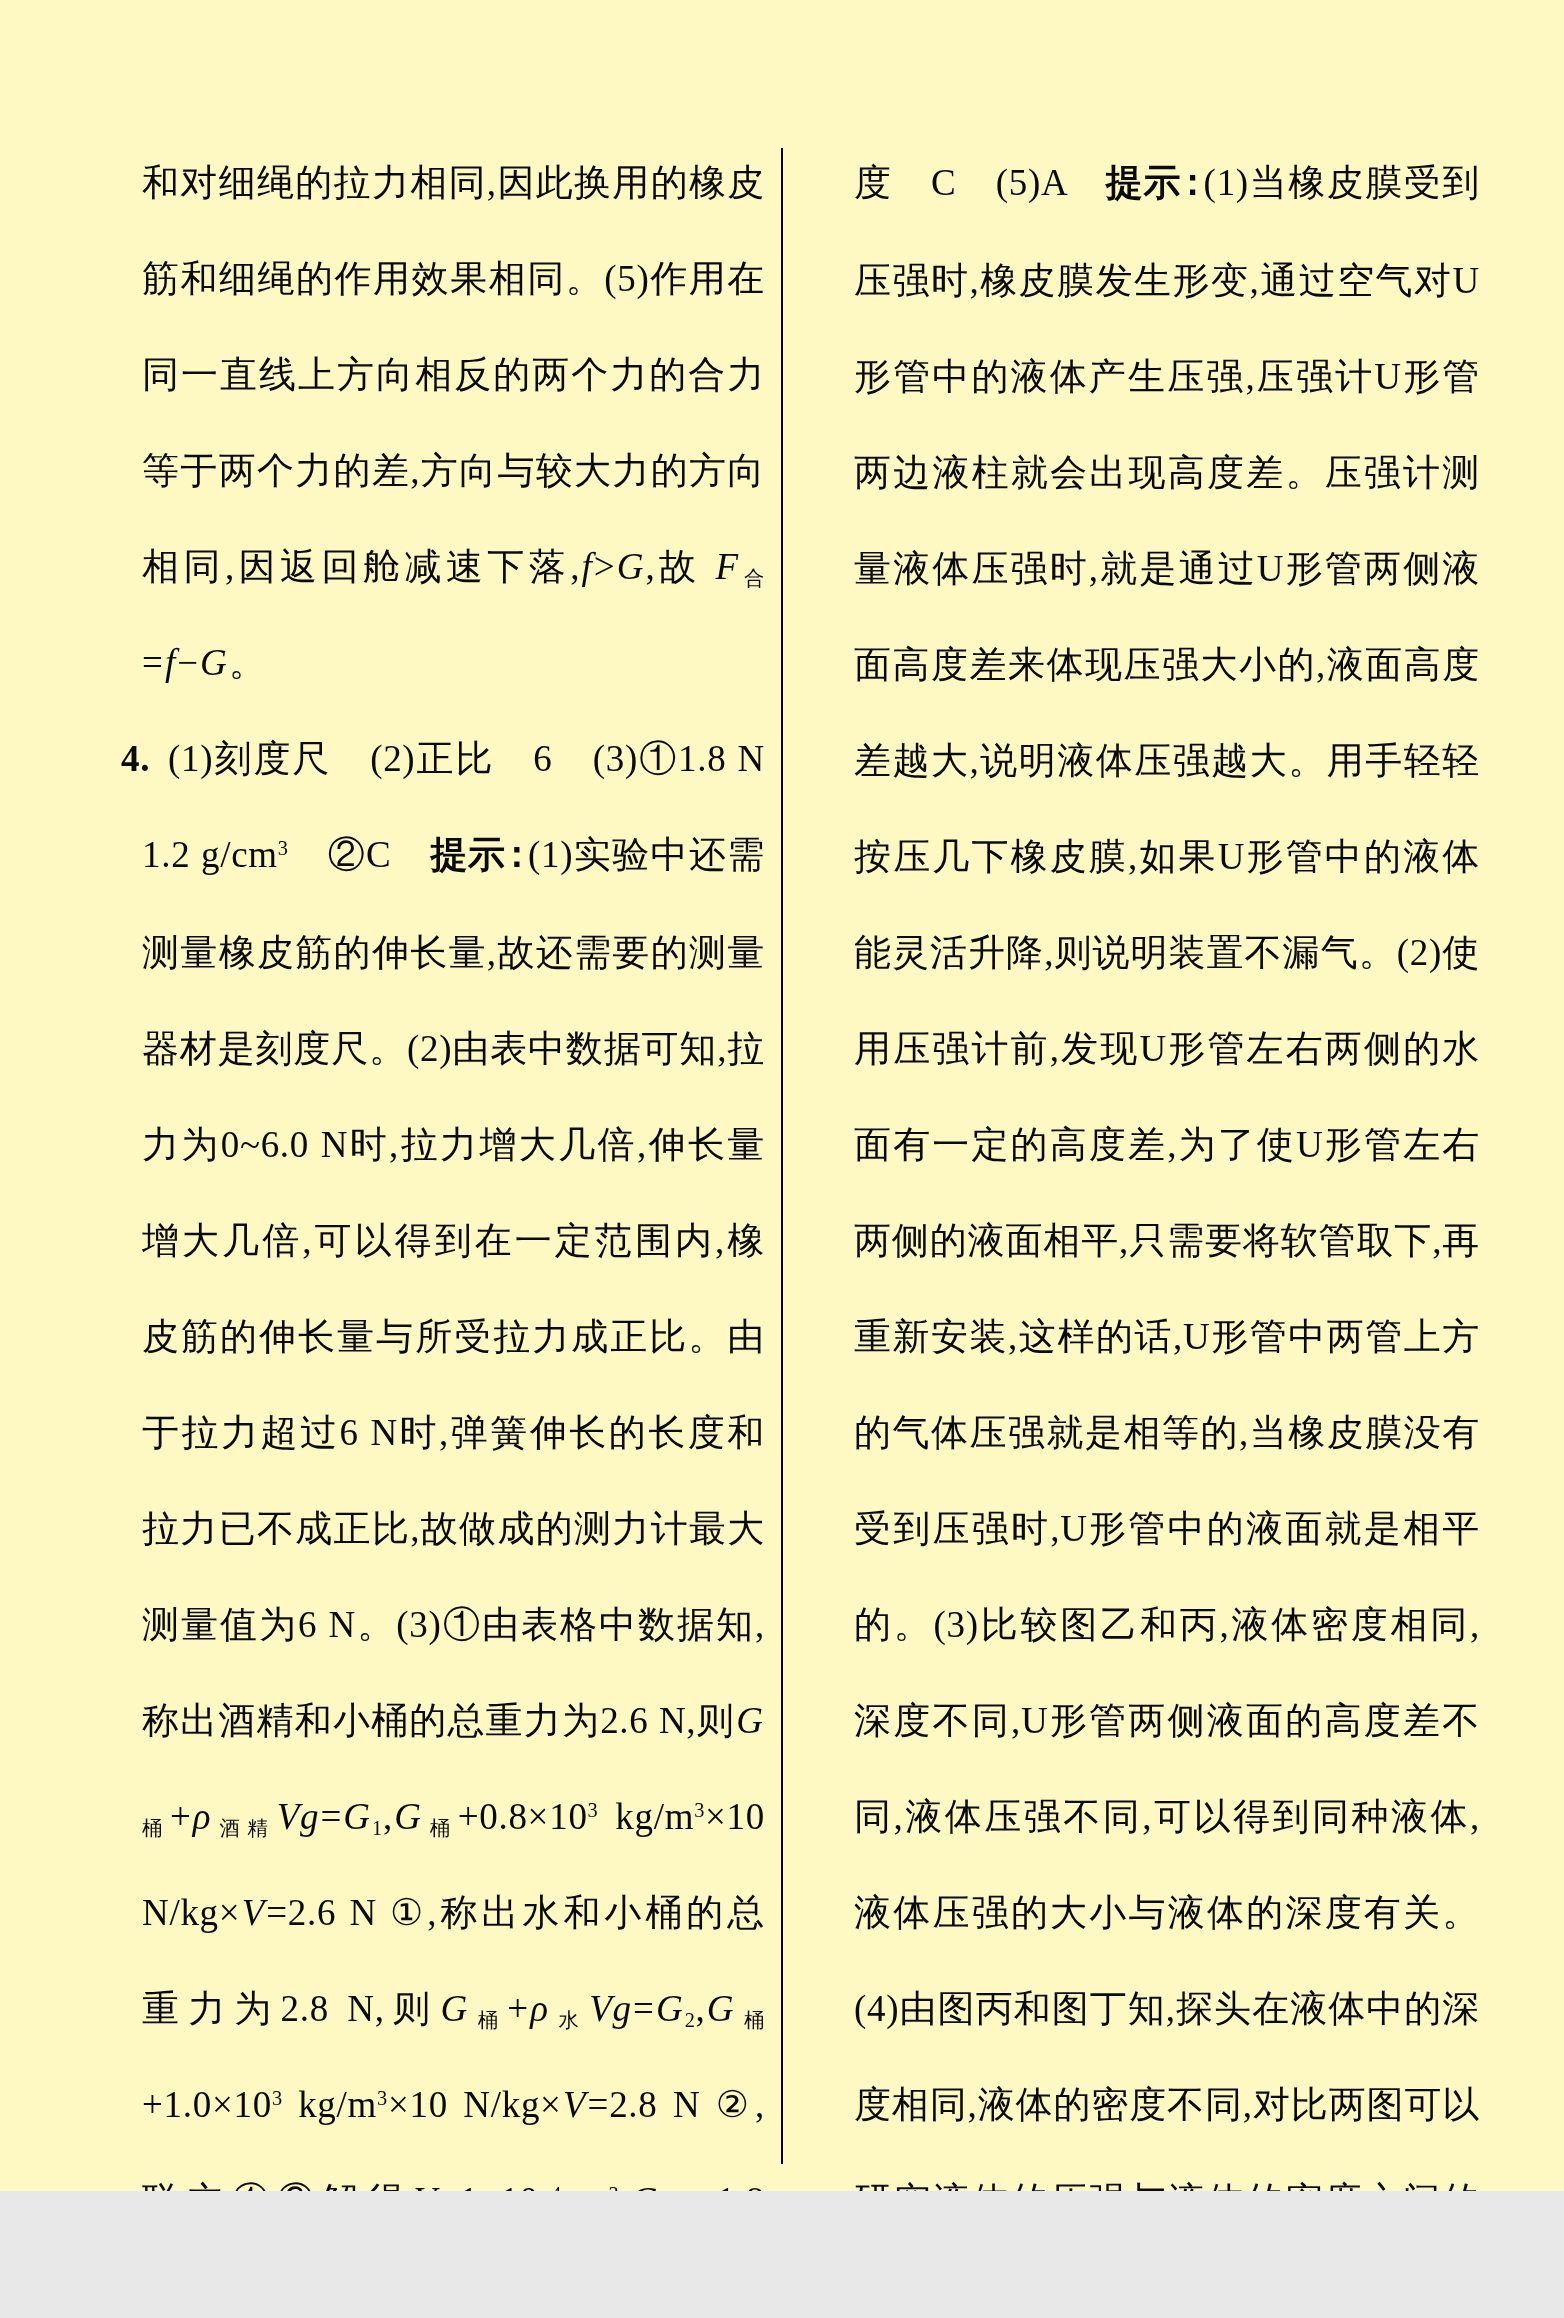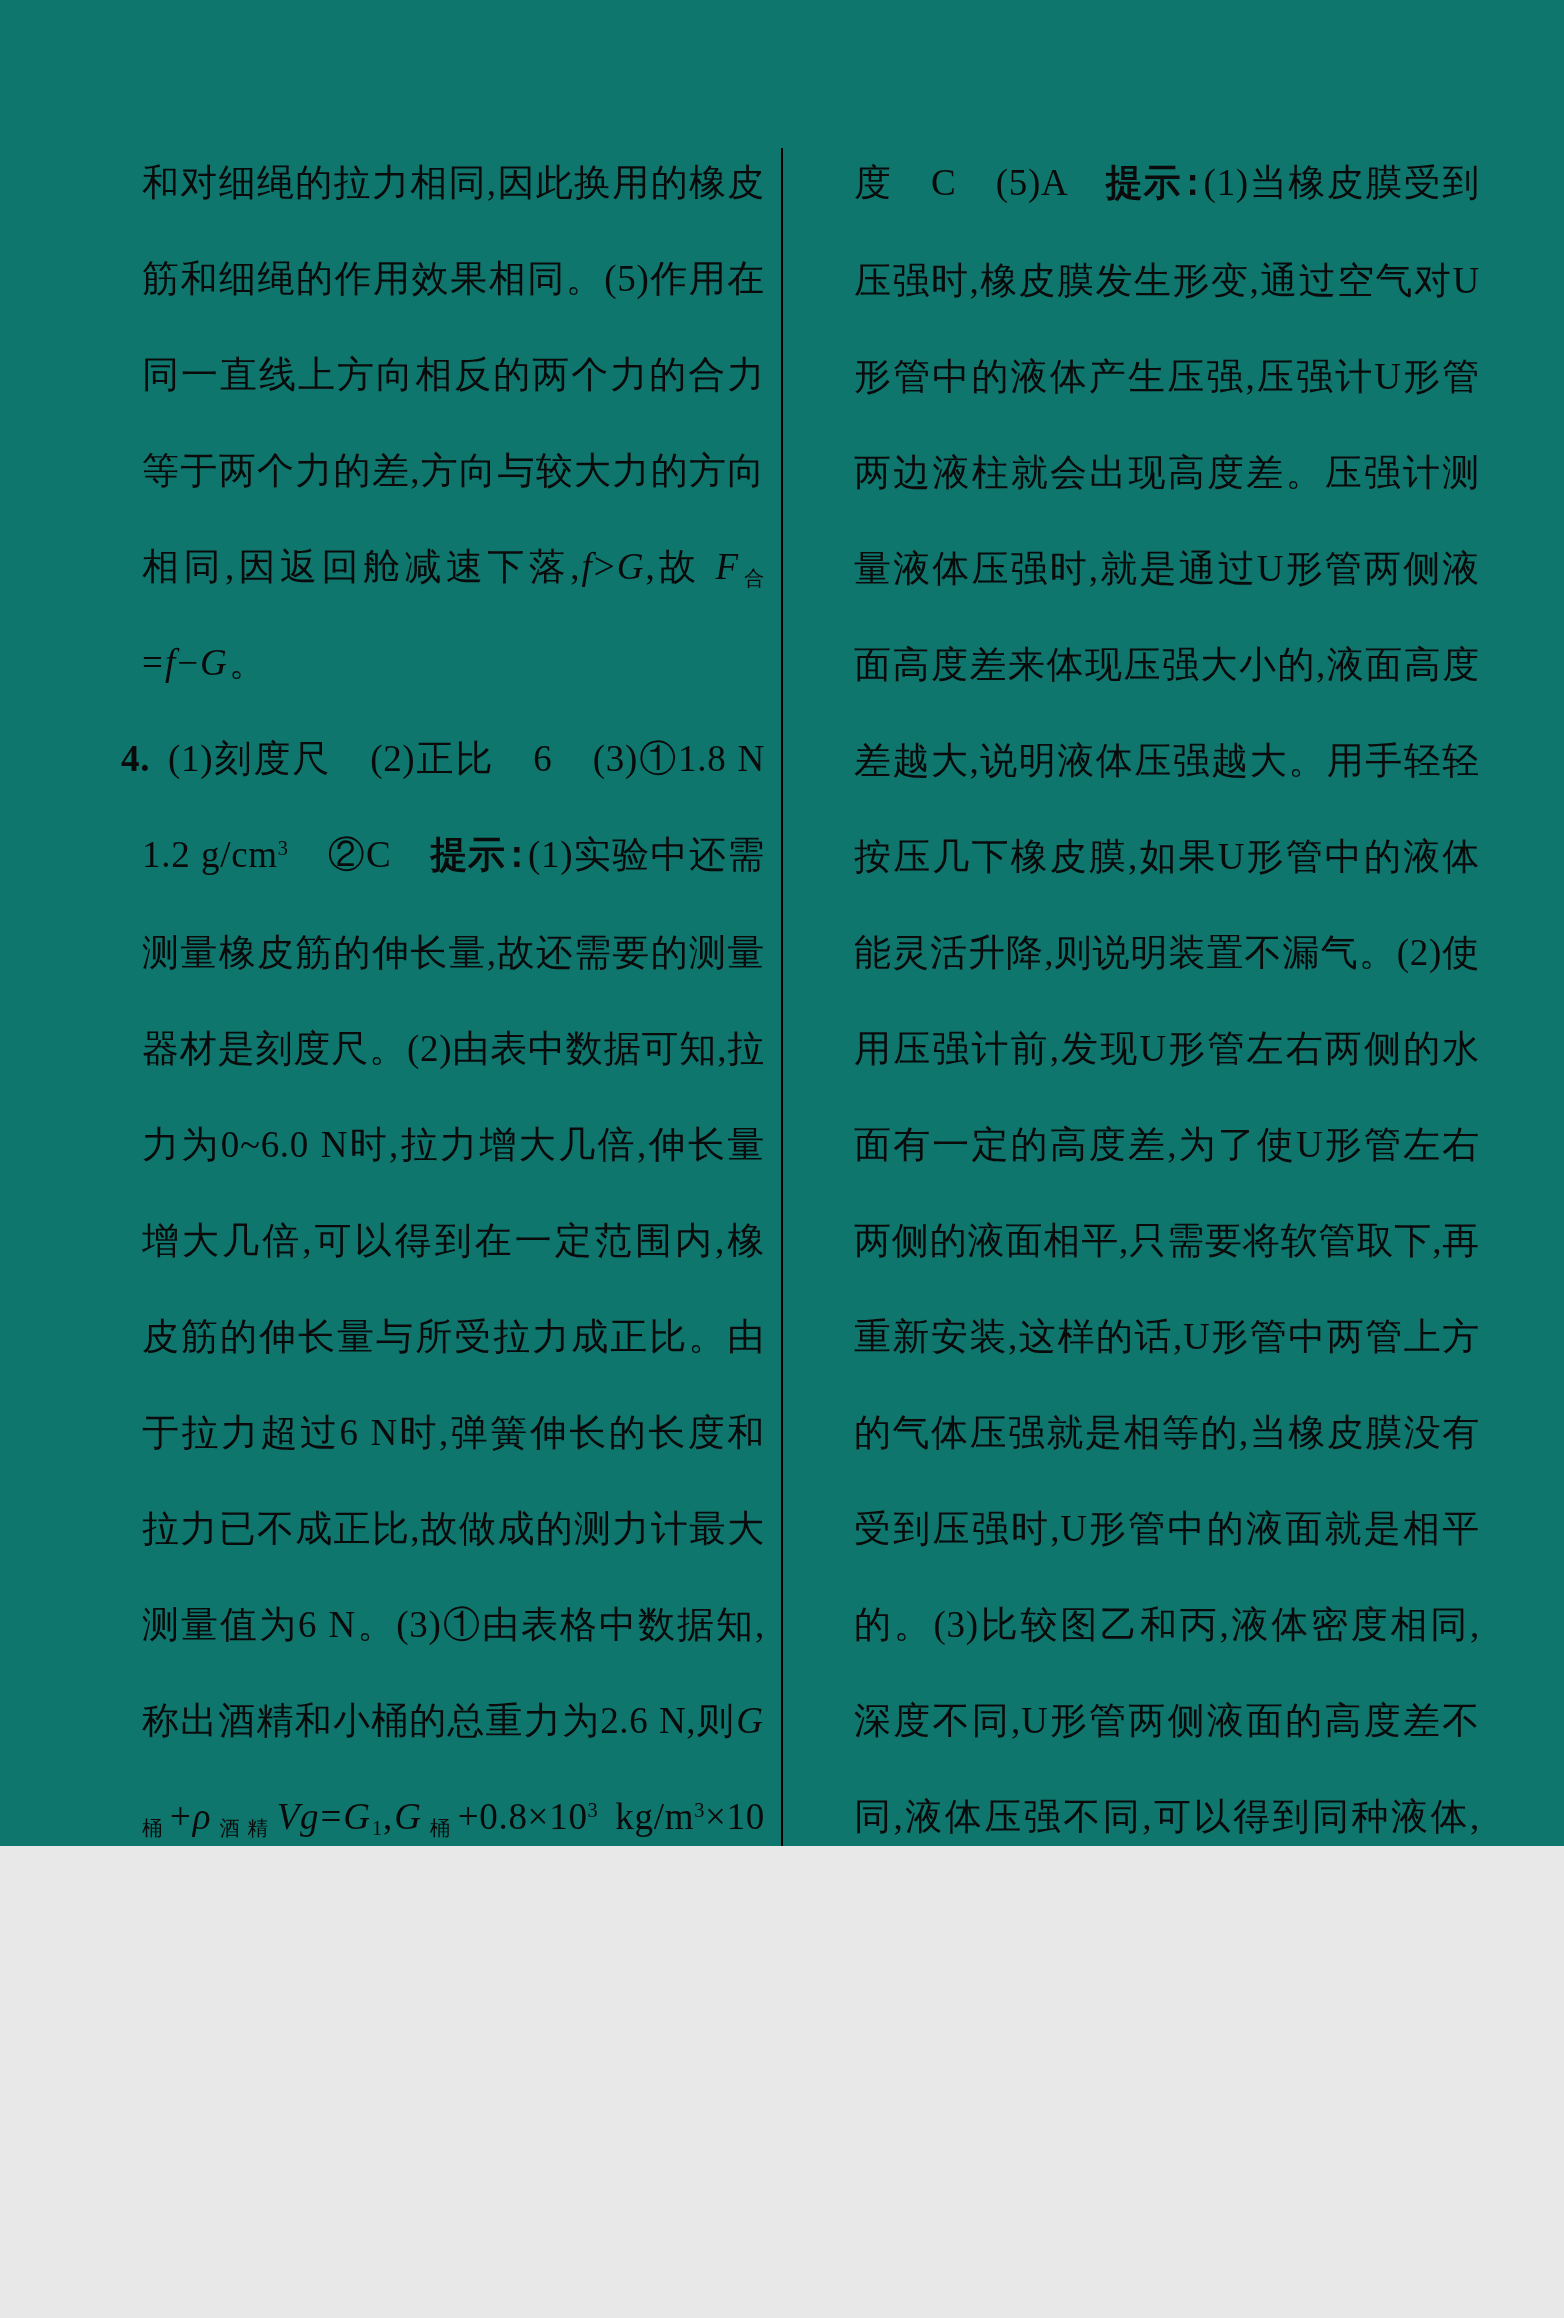--- a/index.html
+++ b/index.html
@@ -1,19 +1,19 @@
 <!DOCTYPE html>
 <html style="font-size:10.5px"><head>
 <meta charset="utf-8">
 <style>
   html,body{margin:0;padding:0;background:#e8e8e8;}
   .page{
     position:relative;
-    width:1564px;height:1846px;
-    background:#0f766e;
+    width:1564px;height:2191px;
+    background:#fef9c3;
     font-family:"Liberation Serif","DejaVu Serif",serif;
     color:#0a0a0a;
     overflow:hidden;
   }
   .col{
     position:absolute;
     top:135px;
     font-size:37px;
     line-height:96px;
     text-align:justify;

